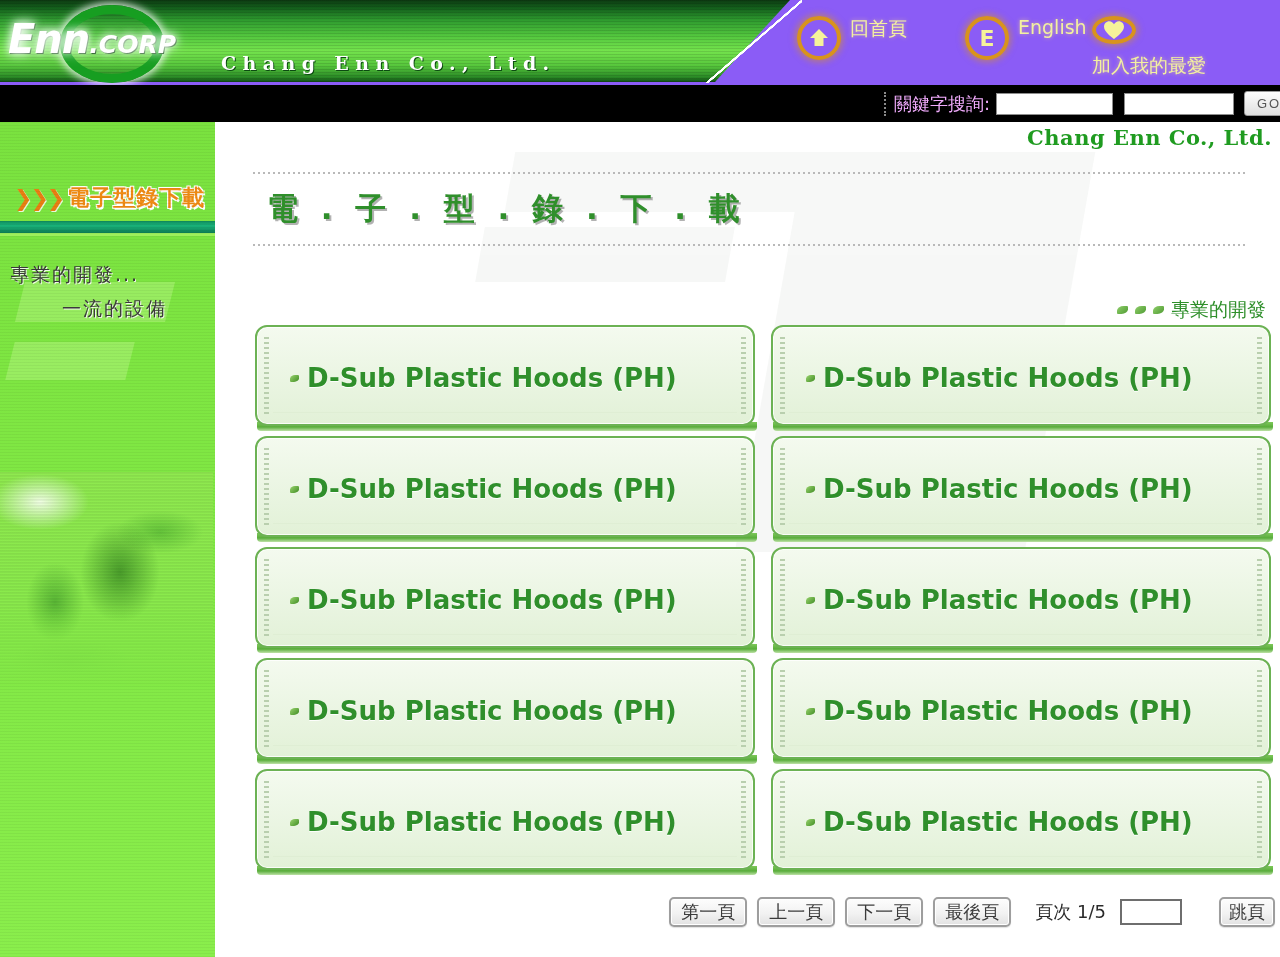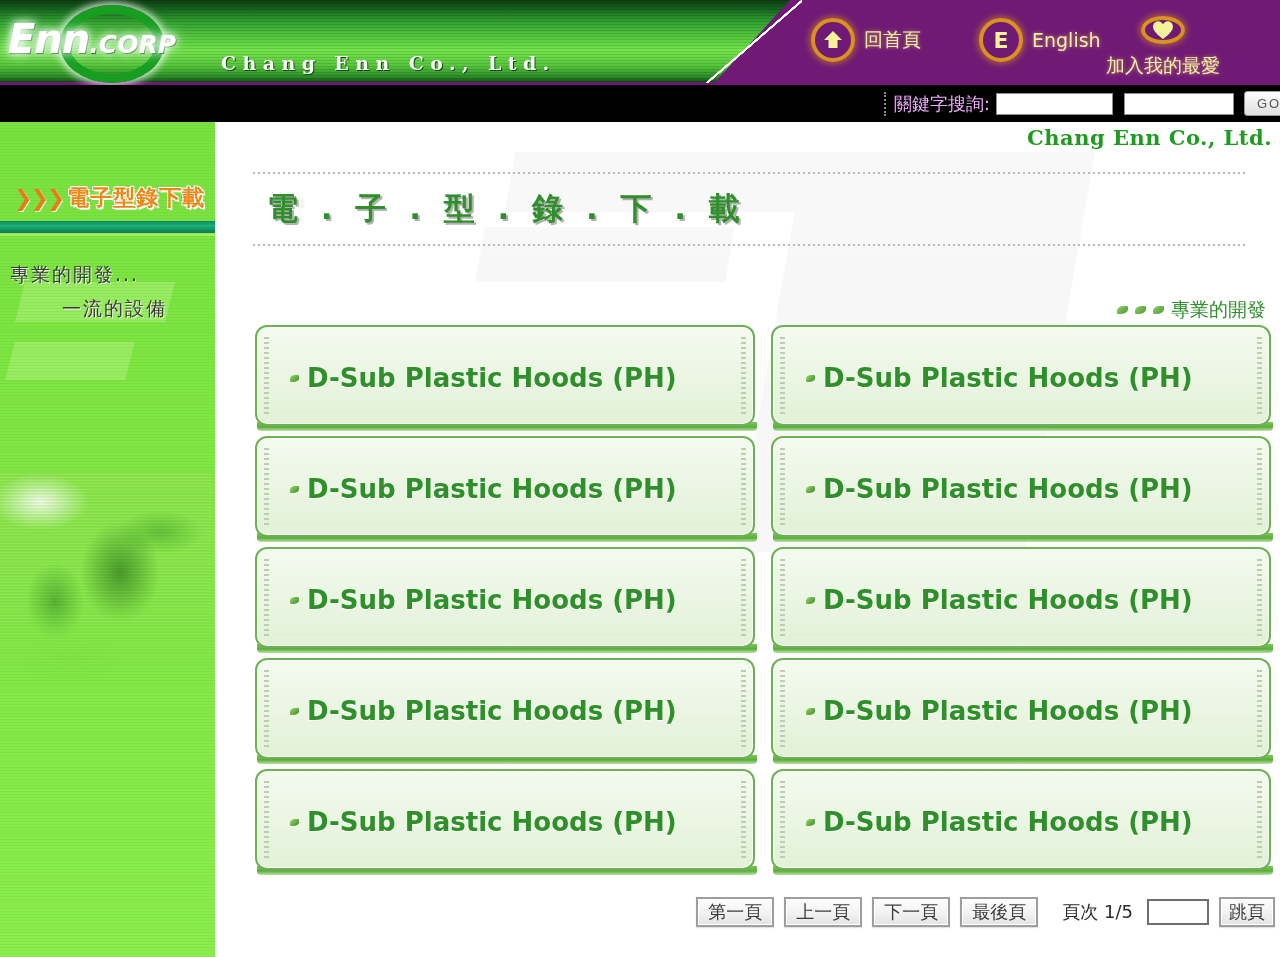--- a/index.html
+++ b/index.html
@@ -7,21 +7,21 @@
     width: 1280px; height: 957px;
     font-family: "Liberation Sans", "DejaVu Sans", sans-serif;
     background: #ffffff;
     overflow: hidden;
   }
   #page { position: relative; width: 1280px; height: 957px; overflow: hidden; }
 
   
   #header {
     position: absolute; left: 0; top: 0; width: 1280px; height: 85px;
-    background: #701a75;
+    background: #8b5cf6;
     overflow: hidden;
   }
   
   #header-green {
     position: absolute; left: 0; top: 0; width: 790px; height: 82px;
     background: linear-gradient(to bottom,
       #0d3b12 0%, #14601c 10%, #2f9c2f 25%, #55c93f 45%,
       #74e34d 62%, #57c63c 80%, #2a8a26 94%, #0f4a14 100%);
     -webkit-clip-path: polygon(0 0, 790px 0, 715px 82px, 0 82px);
     clip-path: polygon(0 0, 790px 0, 715px 82px, 0 82px);
@@ -61,21 +61,21 @@
     letter-spacing: 16px; white-space: nowrap;
     text-shadow: 2px 2px 0 #0b4a10, -1px -1px 0 rgba(255,255,255,.6);
   }
   #company-en {
     position: absolute; left: 221px; top: 52px;
     font-family: "DejaVu Serif", "Liberation Serif", serif;
     font-size: 19px; font-weight: bold; color: #ffffff;
     letter-spacing: 6.4px; white-space: nowrap;
     text-shadow: 1px 1px 0 #0b4a10;
   }
-  .hdr-link { position:absolute; top: 16px; height: 48px; display:flex; align-items:center; gap:9px; cursor:pointer;margin-left:14px; }
+  .hdr-link { position:absolute; top: 16px; height: 48px; display:flex; align-items:flex-start; gap:9px; cursor:pointer; }
   .hdr-ico {
     width: 44px; height: 44px; border-radius: 50%;
     border: 4px solid #d8931d;
     box-shadow: 0 0 6px 2px rgba(216,147,29,.55);
     display:flex; align-items:center; justify-content:center;
     color: #f5f39a; font-size: 22px; font-weight: bold;
     font-family: "DejaVu Sans", sans-serif;
   }
   .hdr-txt {
     color: #f3f0a0; font-size: 19px; white-space: nowrap;
@@ -285,38 +285,38 @@
     border-radius: 0 0 4px 4px;
   }
 
   
   #pager {
     position:absolute; left: 40px; top: 775px; width: 1020px;
     display:flex; align-items:center; justify-content:flex-end; gap: 10px;
   }
   .pg-btn {
     min-width: 78px; height: 30px; padding: 0 8px;
-    border: 2px solid #9e9e9e; border-radius: 0;
+    border: 2px solid #9e9e9e; border-radius: 5px;
     background: linear-gradient(to bottom,#fdfdfd 0%, #f2f2f2 55%, #e2e2e2 100%);
     box-shadow: inset 0 0 0 1px #ffffff, 0 1px 1px rgba(0,0,0,.12);
     color:#3b3b3b; font-size: 18px;
     font-family:"DejaVu Sans","Liberation Sans",sans-serif;
     display:flex; align-items:center; justify-content:center;
     cursor:pointer; white-space:nowrap;
   }
   #pg-status {
     font-size: 18px; color:#2b2b2b; white-space:nowrap; margin-left: 14px;
     font-family:"DejaVu Sans","Liberation Sans",sans-serif;
   }
   #pg-input {
     width: 62px; height: 26px; border: 2px solid #6e6e6e; background:#ffffff;
     font-size: 15px; padding: 0 4px; margin-left: 4px;
     font-family:"Liberation Sans",sans-serif;
   }
-  #pg-jump { min-width: 56px; margin-left: 0; }
+  #pg-jump { min-width: 56px; margin-left: 27px; }
 </style>
 </head>
 <body>
 
 <div id="page">
 
   <div id="header">
     <div id="header-green"></div>
     <div id="header-diag"></div>
 

